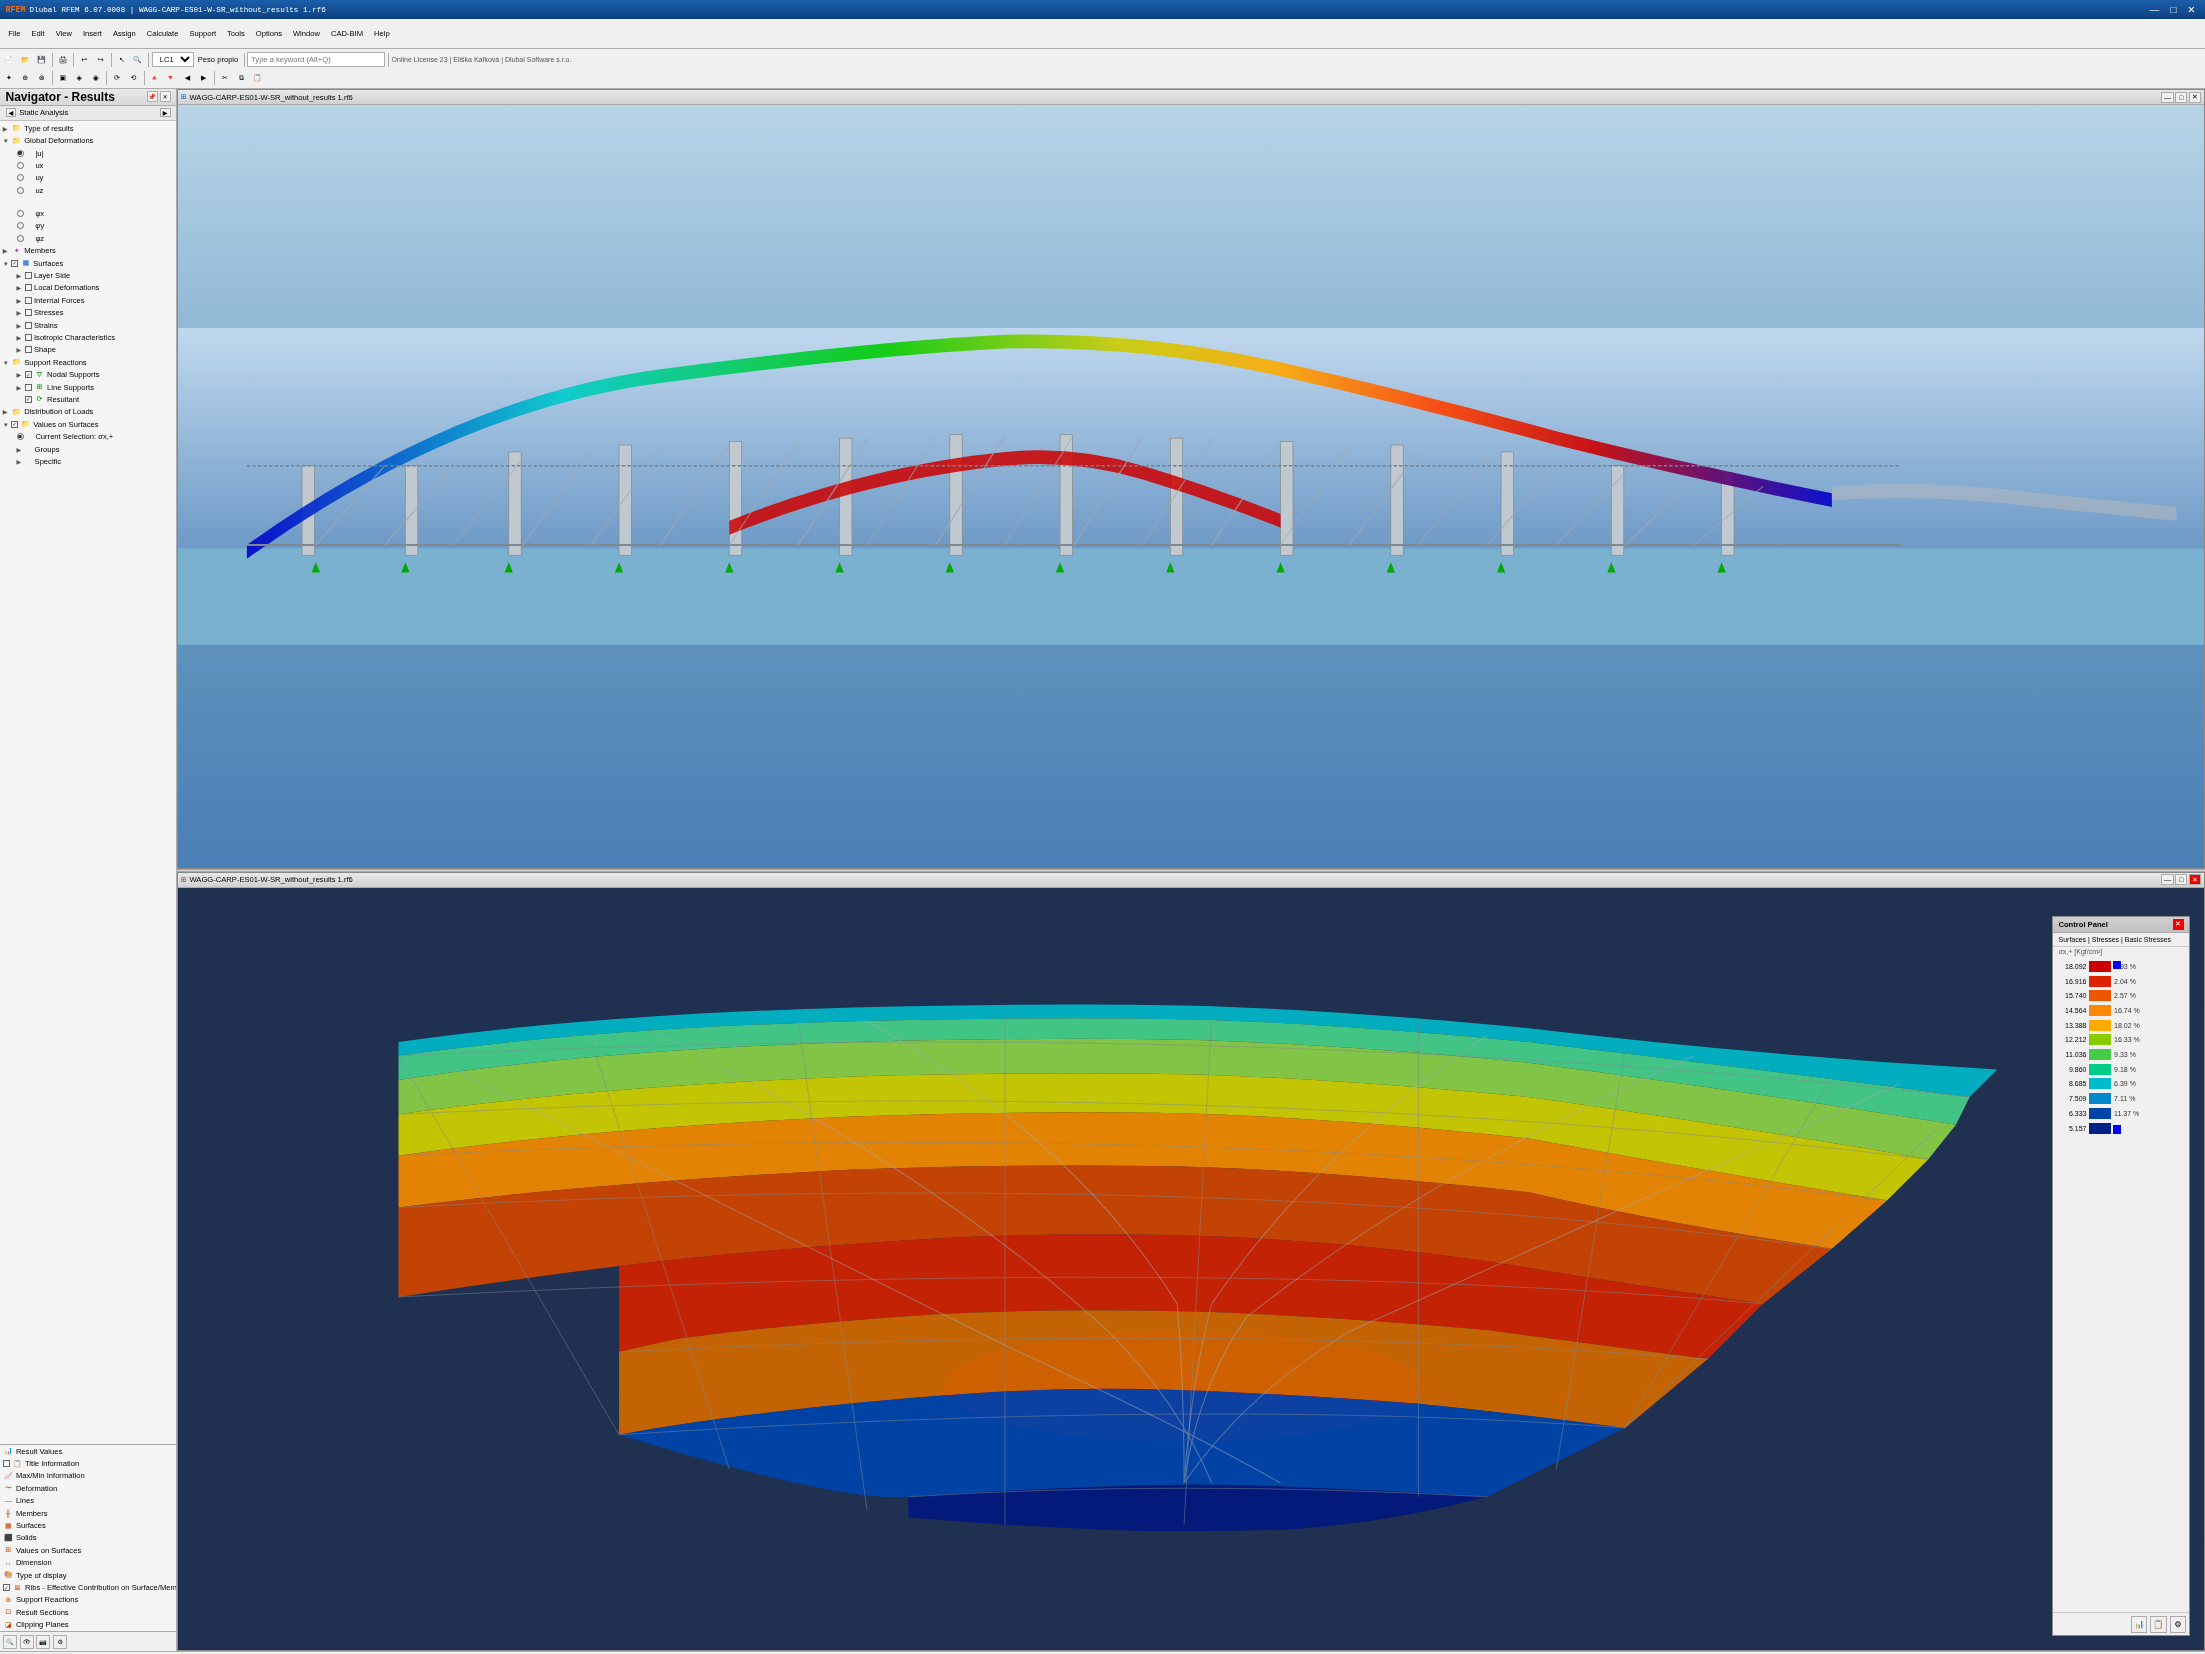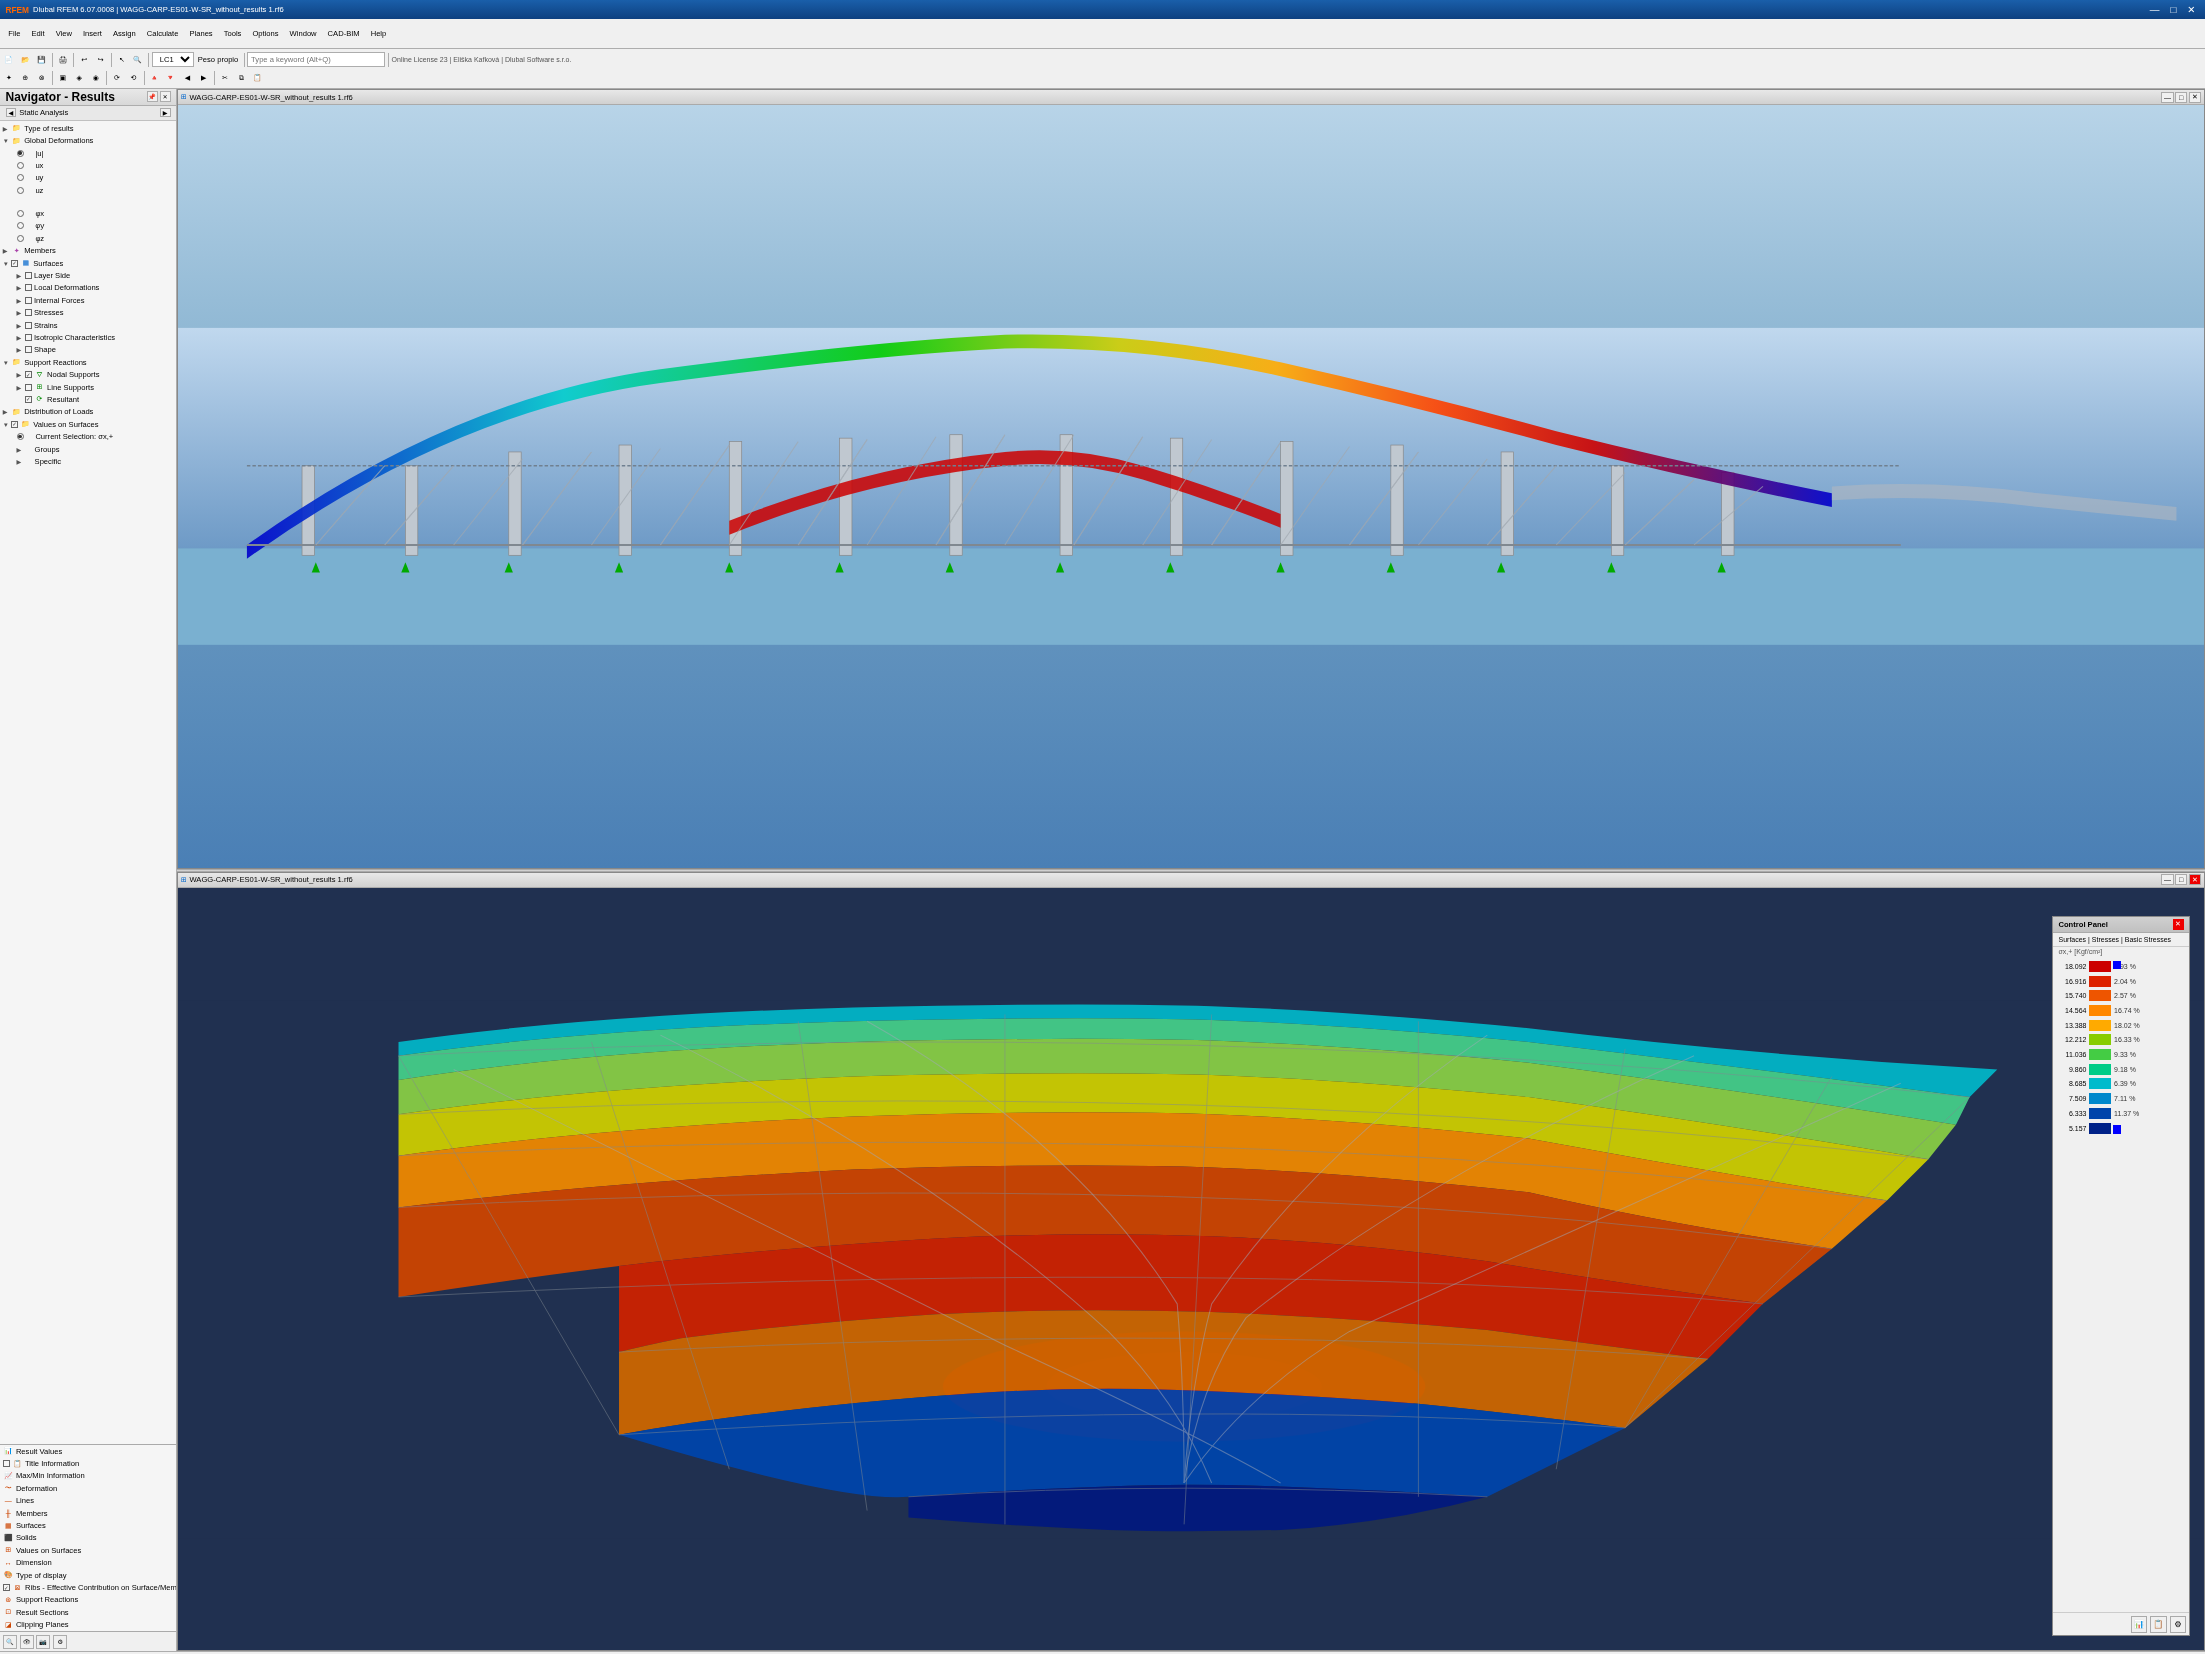--- a/index.html
+++ b/index.html
@@ -4,21 +4,21 @@
   <style>
     * { box-sizing: border-box; margin: 0; padding: 0; }
     body { font-family: 'Segoe UI', Arial, sans-serif; font-size: 7.6px; background: #d4d0c8; overflow: hidden; width: 2205px; height: 1655px; }
 
     
     .title-bar {
       display: flex; align-items: center; justify-content: space-between;
       background: linear-gradient(to bottom, #1a5faa, #0d4080);
       color: white; height: 19.3px; padding: 0 5.5px; font-size: 7.6px;
     }
-    .title-bar-left { display: flex; align-items: center; gap: 4.1px; }
+    .title-bar-left { display: flex; align-items: center; gap: 4.1px; font-family: Liberation Mono, monospace; }
     .title-bar-right { display: flex; gap: 2.8px; }
     .title-btn { background: none; border: none; color: white; cursor: pointer; font-size: 9.7px; padding: 0 4.1px; height: 19.3px; }
 
     
     .menu-bar {
       display: flex; align-items: center; background: #f0f0f0;
       border-bottom: 0.7px solid #adadad; height: 30px; padding: 0 2.8px;
     }
     .menu-item { padding: 1.4px 5.5px; cursor: pointer; font-size: 7.6px; }
 
@@ -174,21 +174,21 @@
   </div>
 </div>
 
 <div class="menu-bar">
   <span class="menu-item">File</span>
   <span class="menu-item">Edit</span>
   <span class="menu-item">View</span>
   <span class="menu-item">Insert</span>
   <span class="menu-item">Assign</span>
   <span class="menu-item">Calculate</span>
-  <span class="menu-item">Planes</span>
+  <span class="menu-item">Support</span>
   <span class="menu-item">Tools</span>
   <span class="menu-item">Options</span>
   <span class="menu-item">Window</span>
   <span class="menu-item">CAD-BIM</span>
   <span class="menu-item">Help</span>
 </div>
 
 <div class="toolbar-area">
   <div class="toolbar-row">
 

